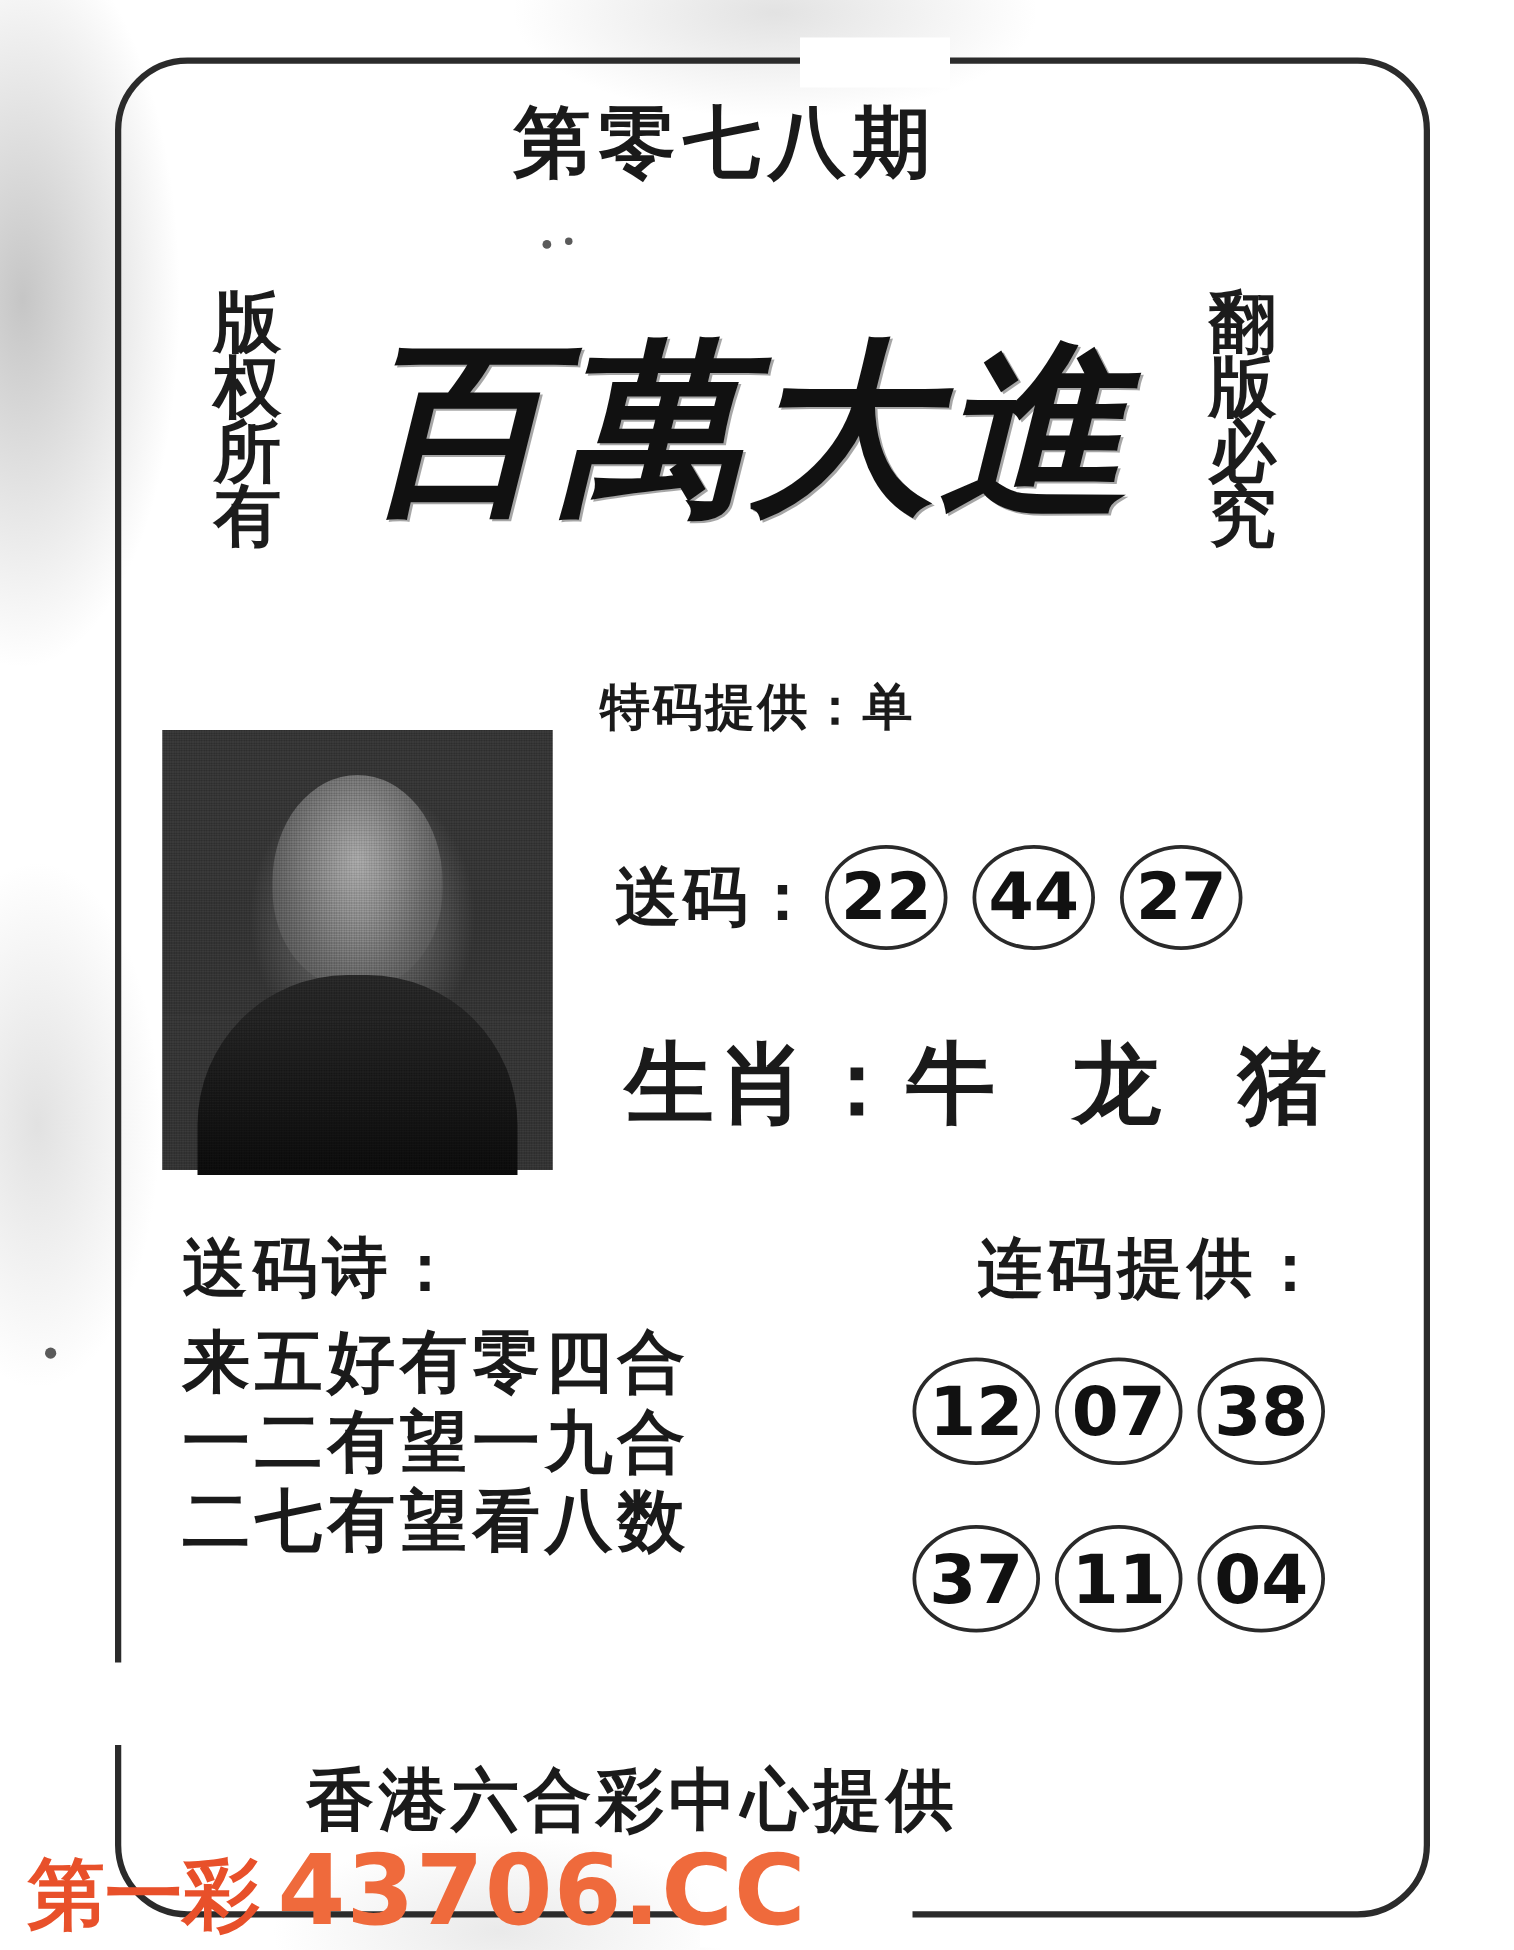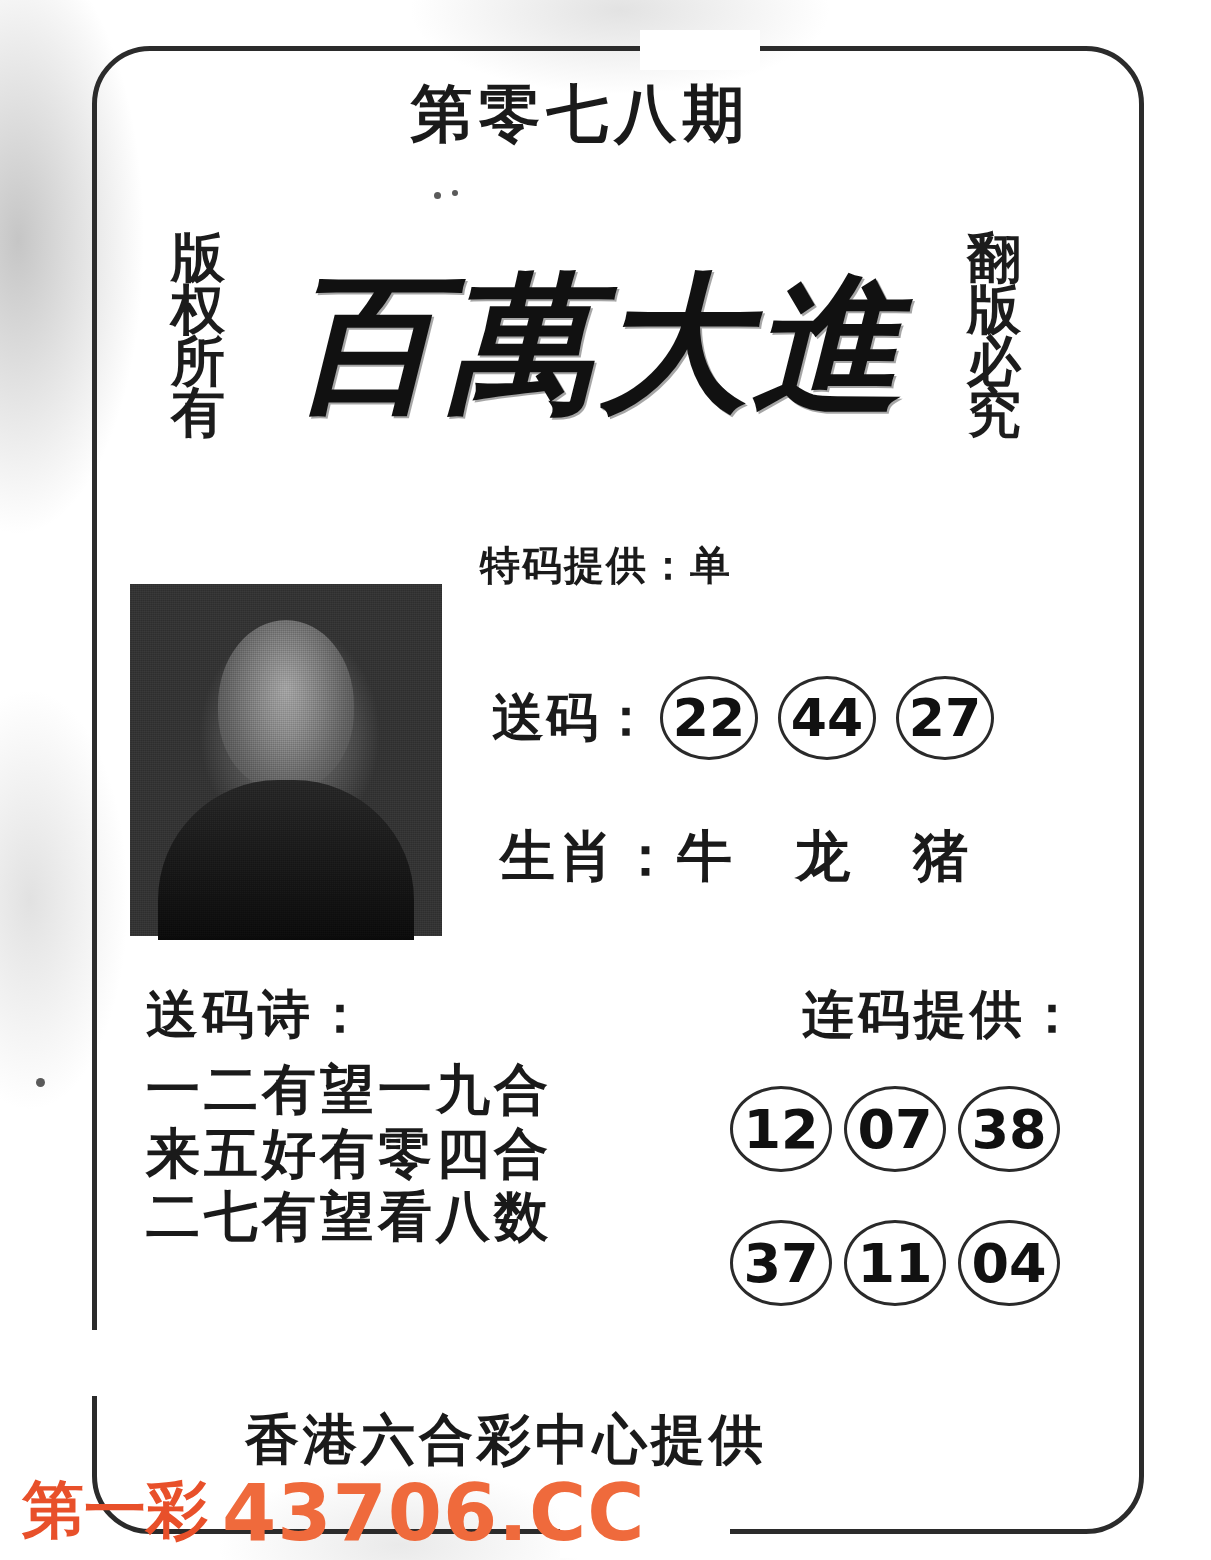--- a/index.html
+++ b/index.html
@@ -196,24 +196,25 @@
     font-weight: bold;
     color: #111;
     margin-right: 20px;
     font-family: "DejaVu Sans", "Liberation Sans", sans-serif;
   }
 
   .zodiac-row {
     position: absolute;
     left: 500px;
     top: 820px;
-    font-size: 55px;
-    font-weight: bold;
-    color: #1a1a1a;
-    letter-spacing: 4px;
+    font-size: 71px;
+    font-weight: bold;
+    color: #1a1a1a;
+    letter-spacing: 4px;
+    font-family: Liberation Serif, serif;
   }
   .zodiac-row .animals { letter-spacing: 22px; }
 
   .poem-block {
     position: absolute;
     left: 146px;
     top: 980px;
   }
   .poem-title {
     font-size: 52px;
@@ -236,21 +237,21 @@
     left: 730px;
     top: 980px;
     width: 400px;
   }
   .lianma-title {
     font-size: 52px;
     font-weight: bold;
     color: #1a1a1a;
     letter-spacing: 4px;
     text-align: left;
-    margin-left: 72px;
+    margin-left: 52px;
   }
   .lianma-grid {
     margin-top: 36px;
     display: flex;
     flex-wrap: wrap;
     width: 400px;
   }
   .lianma-grid .ball {
     width: 96px;
     height: 80px;
@@ -268,21 +269,21 @@
     font-weight: bold;
     color: #1a1a1a;
     letter-spacing: 4px;
   }
 
   .watermark {
     position: absolute;
     left: 22px;
     top: 1468px;
     display: flex;
-    align-items: flex-start;
+    align-items: flex-end;
   }
   .watermark .wm-label {
     font-size: 62px;
     font-weight: bold;
     color: #e8502a;
     letter-spacing: 0;
     font-family: "DejaVu Sans", "Liberation Sans", sans-serif;
   }
   .watermark .wm-site {
     font-size: 78px;
@@ -345,22 +346,22 @@
     <div class="ball">44</div>
     <div class="ball">27</div>
   </div>
 
   <div class="zodiac-row">
     <span>生肖：</span><span class="animals">牛 龙 猪</span>
   </div>
 
   <div class="poem-block">
     <div class="poem-title">送码诗：</div>
+    <div class="poem-line">来五好有零四合</div>
     <div class="poem-line">一二有望一九合</div>
-    <div class="poem-line">来五好有零四合</div>
     <div class="poem-line">二七有望看八数</div>
   </div>
 
   <div class="lianma-block">
     <div class="lianma-title">连码提供：</div>
     <div class="lianma-grid">
       <div class="ball">12</div>
       <div class="ball">07</div>
       <div class="ball">38</div>
       <div class="ball">37</div>

